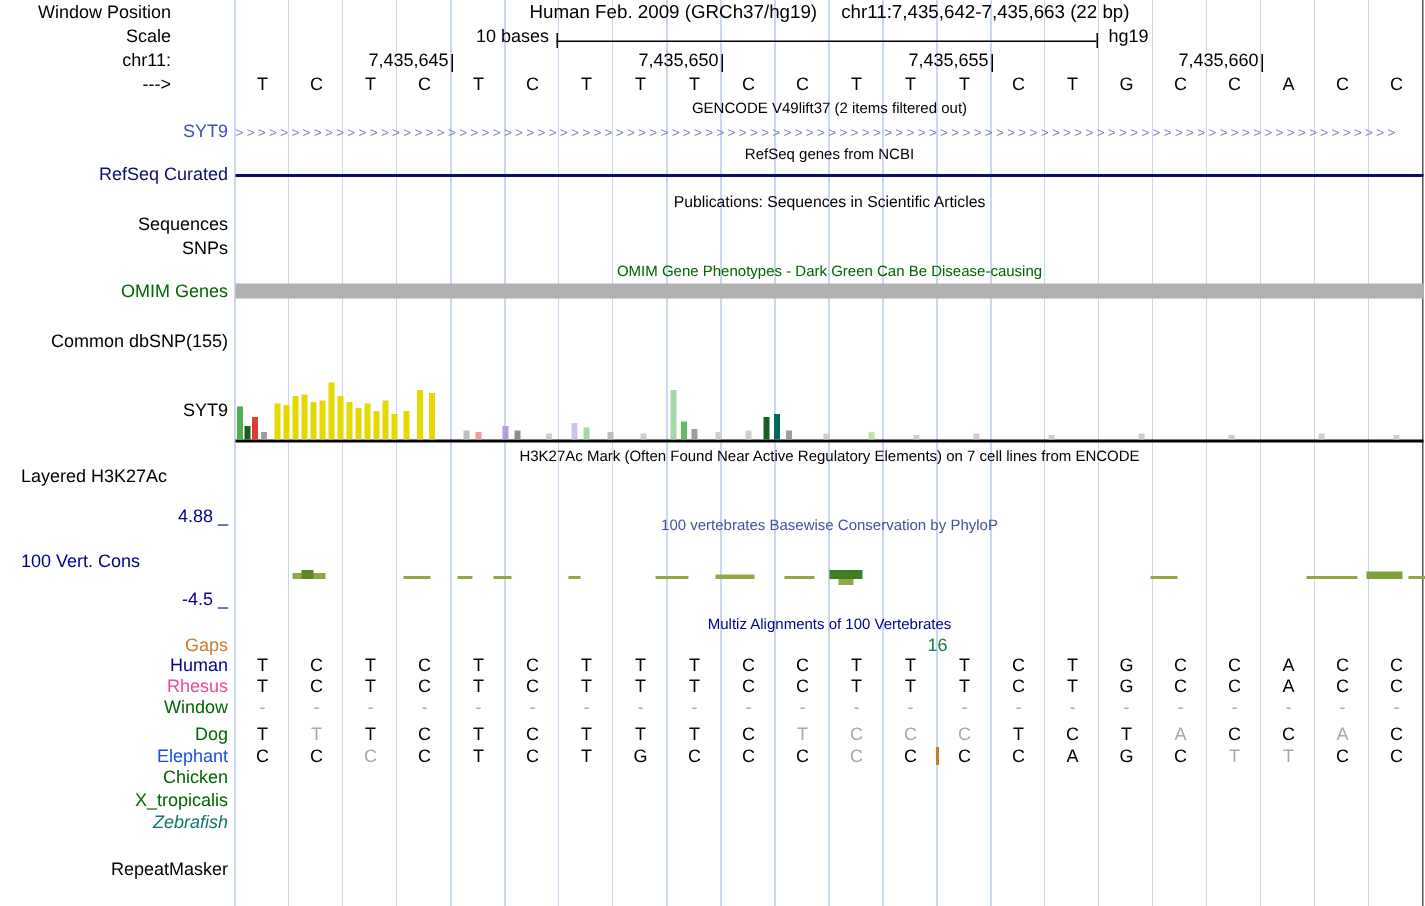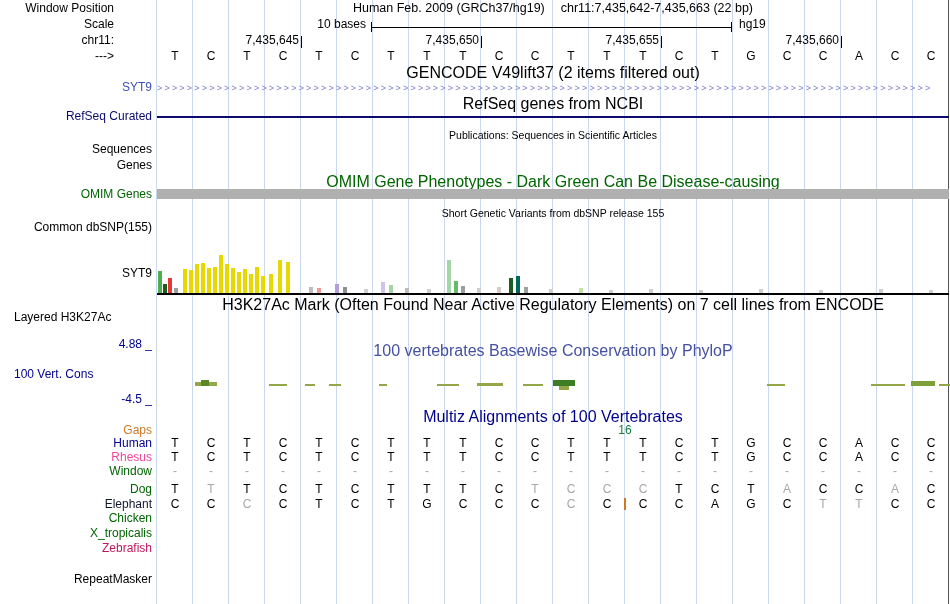--- a/index.html
+++ b/index.html
@@ -1,21 +1,21 @@
 <!DOCTYPE html>
 <html><head>
 <meta charset="utf-8">
 <style>
   html,body{margin:0;padding:0;background:#fff;}
   #screen{position:relative;width:950px;height:604px;background:#fff;overflow:hidden;
           font-family:"Liberation Sans","DejaVu Sans",sans-serif;color:#000;}
   .abs{position:absolute;white-space:nowrap;}
   .lbl{font-size:12px;line-height:13px;height:13px;}
   .col{width:36px;text-align:center;}
-  .title{left:157px;width:792px;text-align:center;font-size:16px;line-height:14px;}
+  .title{left:157px;width:792px;text-align:center;font-size:10px;line-height:14px;}
   .small{font-size:10.5px;}
   #arrow-run{left:157px;top:82px;width:792px;height:12px;overflow:hidden;
              font-size:9px;line-height:12px;letter-spacing:2.2px;color:var(--gencode-arrow);}
 </style>
 </head>
 <body>
 
 <div id="screen" style="--guide: #c9d8ec; --gencode: #3c50b4; --gencode-arrow: #7a7ad0; --refseq: #0b0b6e; --green: #006400; --bar-gray: #b0b0b0; --navy: #00008b; --phylop-title: #4550a0; --orange: #cc7a29; --multiz-title: #00008b; --baseline: #000000;">
 
   <div class="abs" style="left:156px;top:0;width:794px;height:604px;
@@ -41,27 +41,26 @@
   <div class="abs title" style="top:66px;">GENCODE V49lift37 (2 items filtered out)</div>
   <div class="abs lbl" style="right:798px;top:81px;color:var(--gencode);">SYT9</div>
   <div class="abs" id="arrow-run">&gt;&gt;&gt;&gt;&gt;&gt;&gt;&gt;&gt;&gt;&gt;&gt;&gt;&gt;&gt;&gt;&gt;&gt;&gt;&gt;&gt;&gt;&gt;&gt;&gt;&gt;&gt;&gt;&gt;&gt;&gt;&gt;&gt;&gt;&gt;&gt;&gt;&gt;&gt;&gt;&gt;&gt;&gt;&gt;&gt;&gt;&gt;&gt;&gt;&gt;&gt;&gt;&gt;&gt;&gt;&gt;&gt;&gt;&gt;&gt;&gt;&gt;&gt;&gt;&gt;&gt;&gt;&gt;&gt;&gt;&gt;&gt;&gt;&gt;&gt;&gt;&gt;&gt;&gt;&gt;&gt;&gt;&gt;&gt;&gt;&gt;&gt;&gt;&gt;&gt;&gt;&gt;&gt;&gt;&gt;&gt;&gt;&gt;&gt;&gt;&gt;&gt;&gt;&gt;</div>
 
   <div class="abs title" style="top:97px;">RefSeq genes from NCBI</div>
   <div class="abs" style="left:157px;top:116px;width:792px;height:2px;background:var(--refseq);"></div>
   <div class="abs lbl" style="right:798px;top:110px;color:var(--refseq);">RefSeq Curated</div>
 
   <div class="abs title small" style="top:128px;">Publications: Sequences in Scientific Articles</div>
   <div class="abs lbl" style="right:798px;top:143px;">Sequences</div>
-  <div class="abs lbl" style="right:798px;top:159px;">Genes</div>
+  <div class="abs lbl" style="right:798px;top:159px;">SNPs</div>
 
   <div class="abs title" style="top:175px;color:var(--green);">OMIM Gene Phenotypes - Dark Green Can Be Disease-causing</div>
   <div class="abs" style="left:157px;top:189px;width:792px;height:10px;background:var(--bar-gray);"></div>
   <div class="abs lbl" style="right:798px;top:188px;color:var(--green);">OMIM Genes</div>
 
-  <div class="abs title small" style="top:206px;">Short Genetic Variants from dbSNP release 155</div>
   <div class="abs lbl" style="right:798px;top:221px;">Common dbSNP(155)</div>
 
   <div class="abs lbl" style="right:798px;top:267px;">SYT9</div>
   <div class="abs" style="left:157px;top:293px;width:792px;height:2px;background:var(--baseline);"></div>
 
   <div class="abs title" style="top:298px;">H3K27Ac Mark (Often Found Near Active Regulatory Elements) on 7 cell lines from ENCODE</div>
   <div class="abs lbl" style="left:14px;top:311px;">Layered H3K27Ac</div>
 
   <div class="abs lbl" style="right:798px;top:338px;color:var(--navy);">4.88 _</div>
   <div class="abs title" style="top:344px;color:var(--phylop-title);">100 vertebrates Basewise Conservation by PhyloP</div>
@@ -251,21 +250,21 @@
     <div class="abs lbl col" style="left: 589px; top: 483px; color: rgb(168, 168, 168);">C</div>
     <div class="abs lbl col" style="left: 625px; top: 483px; color: rgb(168, 168, 168);">C</div>
     <div class="abs lbl col" style="left: 661px; top: 483px; color: rgb(0, 0, 0);">T</div>
     <div class="abs lbl col" style="left: 697px; top: 483px; color: rgb(0, 0, 0);">C</div>
     <div class="abs lbl col" style="left: 733px; top: 483px; color: rgb(0, 0, 0);">T</div>
     <div class="abs lbl col" style="left: 769px; top: 483px; color: rgb(168, 168, 168);">A</div>
     <div class="abs lbl col" style="left: 805px; top: 483px; color: rgb(0, 0, 0);">C</div>
     <div class="abs lbl col" style="left: 841px; top: 483px; color: rgb(0, 0, 0);">C</div>
     <div class="abs lbl col" style="left: 877px; top: 483px; color: rgb(168, 168, 168);">A</div>
     <div class="abs lbl col" style="left: 913px; top: 483px; color: rgb(0, 0, 0);">C</div>
-    <div class="abs lbl" style="right: 798px; top: 498px; color: #0f172a;">Elephant</div>
+    <div class="abs lbl" style="right: 798px; top: 498px; color: #1d4ed8;">Elephant</div>
     <div class="abs lbl col" style="left: 157px; top: 498px; color: rgb(0, 0, 0);">C</div>
     <div class="abs lbl col" style="left: 193px; top: 498px; color: rgb(0, 0, 0);">C</div>
     <div class="abs lbl col" style="left: 229px; top: 498px; color: rgb(168, 168, 168);">C</div>
     <div class="abs lbl col" style="left: 265px; top: 498px; color: rgb(0, 0, 0);">C</div>
     <div class="abs lbl col" style="left: 301px; top: 498px; color: rgb(0, 0, 0);">T</div>
     <div class="abs lbl col" style="left: 337px; top: 498px; color: rgb(0, 0, 0);">C</div>
     <div class="abs lbl col" style="left: 373px; top: 498px; color: rgb(0, 0, 0);">T</div>
     <div class="abs lbl col" style="left: 409px; top: 498px; color: rgb(0, 0, 0);">G</div>
     <div class="abs lbl col" style="left: 445px; top: 498px; color: rgb(0, 0, 0);">C</div>
     <div class="abs lbl col" style="left: 481px; top: 498px; color: rgb(0, 0, 0);">C</div>
@@ -277,14 +276,14 @@
     <div class="abs lbl col" style="left: 697px; top: 498px; color: rgb(0, 0, 0);">A</div>
     <div class="abs lbl col" style="left: 733px; top: 498px; color: rgb(0, 0, 0);">G</div>
     <div class="abs lbl col" style="left: 769px; top: 498px; color: rgb(0, 0, 0);">C</div>
     <div class="abs lbl col" style="left: 805px; top: 498px; color: rgb(168, 168, 168);">T</div>
     <div class="abs lbl col" style="left: 841px; top: 498px; color: rgb(168, 168, 168);">T</div>
     <div class="abs lbl col" style="left: 877px; top: 498px; color: rgb(0, 0, 0);">C</div>
     <div class="abs lbl col" style="left: 913px; top: 498px; color: rgb(0, 0, 0);">C</div>
     <div class="abs" style="left: 624px; top: 498px; width: 2px; height: 12px; background: rgb(204, 122, 41);"></div>
     <div class="abs lbl" style="right: 798px; top: 512px; color: rgb(0, 100, 0);">Chicken</div>
     <div class="abs lbl" style="right: 798px; top: 527px; color: rgb(0, 100, 0);">X_tropicalis</div>
-    <div class="abs lbl" style="right: 798px; top: 542px; color: #be185d;">Zebrafish</div>
+    <div class="abs lbl" style="right: 798px; top: 542px; color: #0f766e; font-style: italic;">Zebrafish</div>
   </div>
 
 </body></html>

